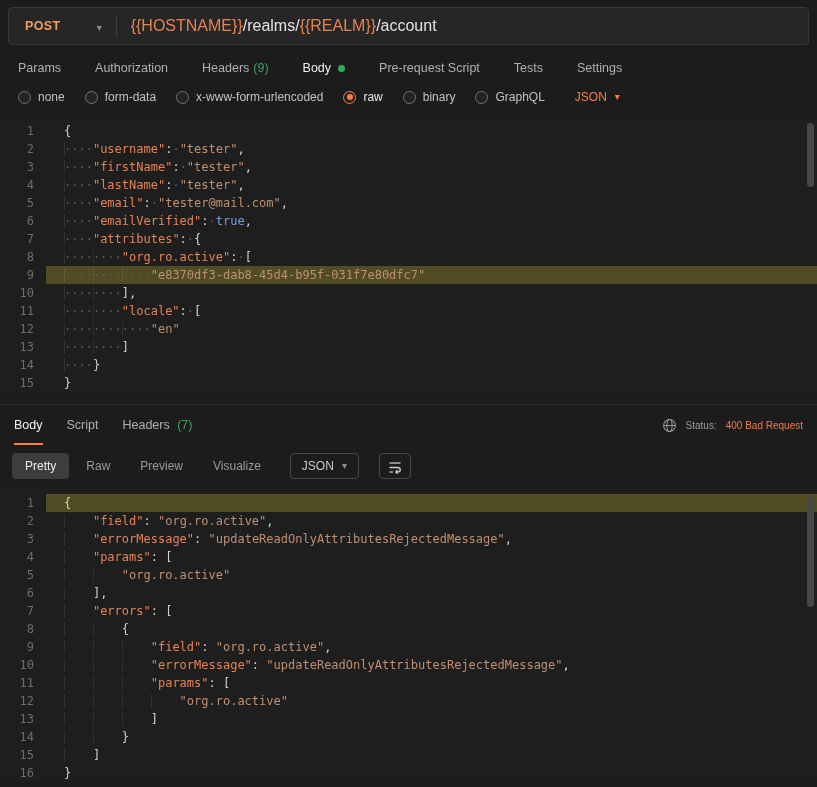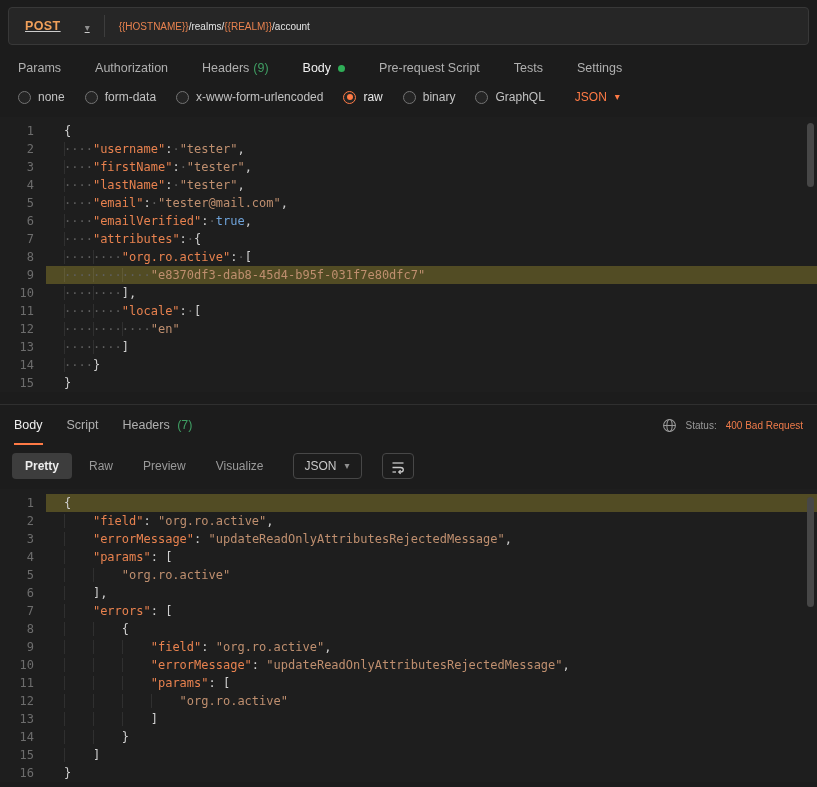--- a/index.html
+++ b/index.html
@@ -11,25 +11,25 @@
     overflow:hidden;
     color:#cccccc;
   }
   
   .topbar { padding:7px 8px 4px; }
   .url-bar {
     display:flex; align-items:center; height:38px;
     background:var(--bar-bg,#262626);
     border:1px solid #383838; border-radius:4px;
   }
-  .method-select { display:flex; align-items:flex-end; gap:24px; padding:0 14px 0 16px;text-decoration:underline; }
+  .method-select { display:flex; align-items:flex-end; gap:36px; padding:0 14px 0 16px; }
   .method-label { font-size:12.5px; font-weight:bold; letter-spacing:.4px; color:var(--method-post,#f0a05a); }
   .chev { color:#8f8f8f; font-size:10px; line-height:1; }
   .url-divider { width:1px; height:22px; background:#3d3d3d; margin-right:14px; }
-  .url-input { font-size:10px; white-space:nowrap; }
+  .url-input { font-size:16px; white-space:nowrap; }
   .url-var { color:var(--key,#e8824f); }
   .url-plain { color:#e3e3e3; }
 
   
   .request-tabs { display:flex; align-items:center; gap:34px; padding:12px 18px 9px; font-size:12.5px; color:#b0b0b0; }
   .rtab { display:flex; align-items:center; cursor:pointer; white-space:nowrap; }
   .rtab.active { color:#f0f0f0; }
   .tab-count { color:var(--count-green,#3f9e63); margin-left:4px; }
   .tab-dot { width:7px; height:7px; border-radius:50%; background:var(--body-dot,#2fae57); margin-left:7px; }
 
@@ -75,21 +75,21 @@
   .resp-tab { cursor:pointer; height:100%; display:flex; align-items:center; position:relative; white-space:nowrap; }
   .resp-tab.active { color:#f0f0f0; }
   .resp-tab.active::after { content:""; position:absolute; left:0; right:0; bottom:0; height:2px; background:var(--accent,#ff7a45); }
   .response-meta { margin-left:auto; display:flex; align-items:center; gap:9px; font-size:10px; }
   .status-label { color:#9a9a9a; }
   .status-value { color:var(--status-orange,#ef7b4a); }
 
   
   .response-toolbar { display:flex; align-items:center; padding:8px 12px 10px; gap:4px; font-size:12px; color:#9a9a9a; }
   .vtab { padding:6px 13px; border-radius:4px; cursor:pointer; white-space:nowrap; }
-  .vtab.active { background:#3d3d3d; color:#ececec;font-weight:bold; }
+  .vtab.active { background:#3d3d3d; color:#ececec; }
   .resp-format { display:flex; align-items:center; gap:8px; border:1px solid #474747; border-radius:4px; padding:5px 11px; margin-left:12px; color:#c9c9c9; cursor:pointer; }
   .wrap-btn { border:1px solid #474747; border-radius:4px; padding:5px 7px 3px; margin-left:16px; cursor:pointer; display:flex; }
 </style>
 </head>
 <body>
 
 <div class="topbar">
   <div class="url-bar">
     <div class="method-select">
       <span class="method-label">POST</span>

